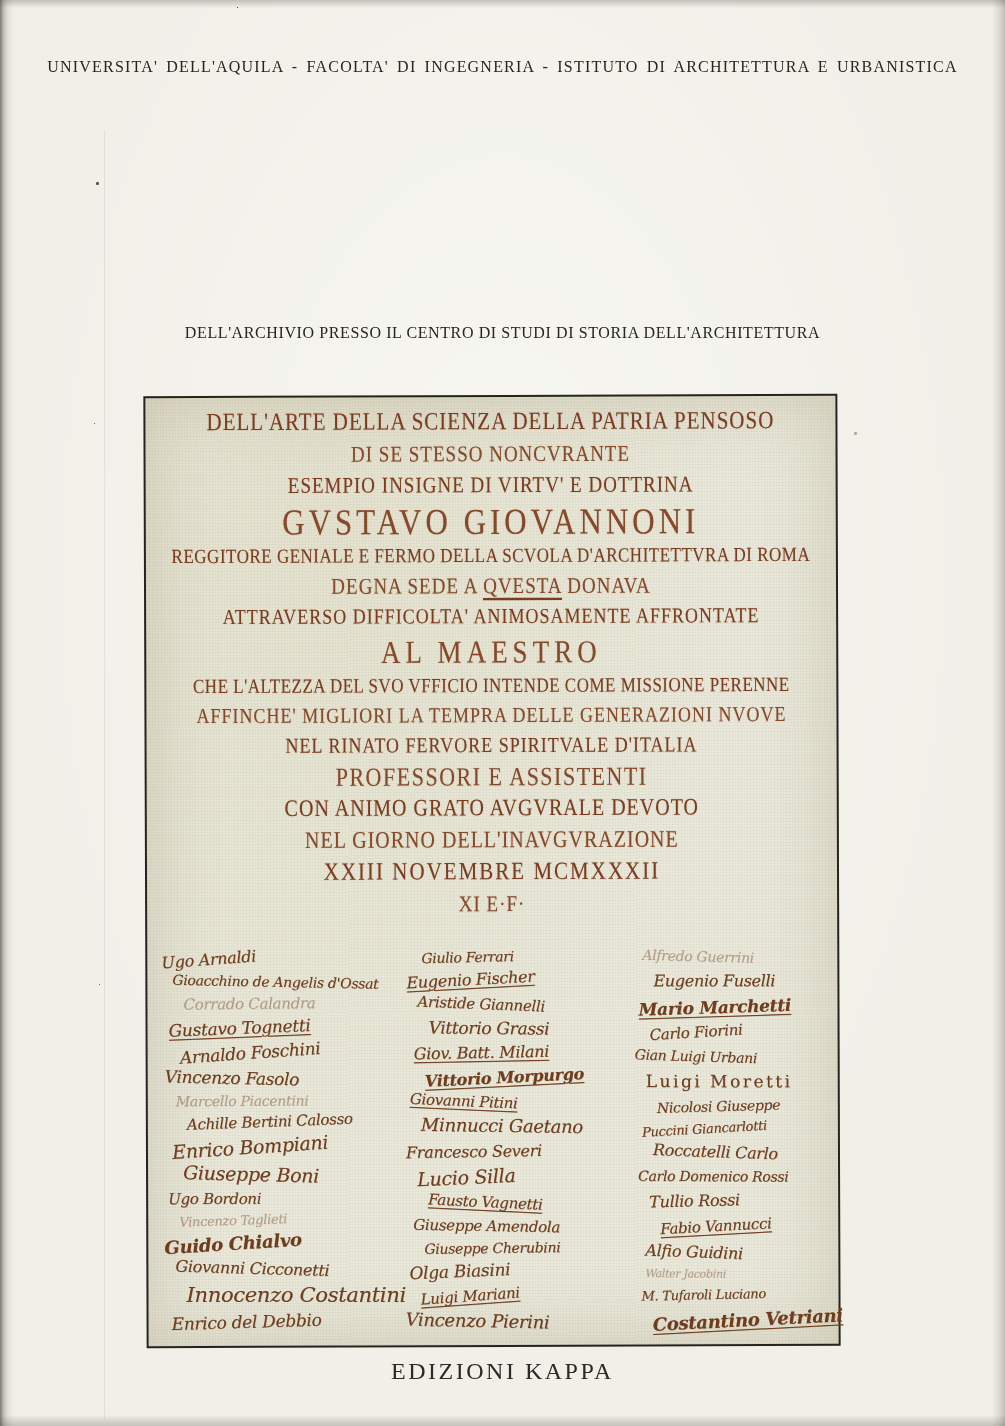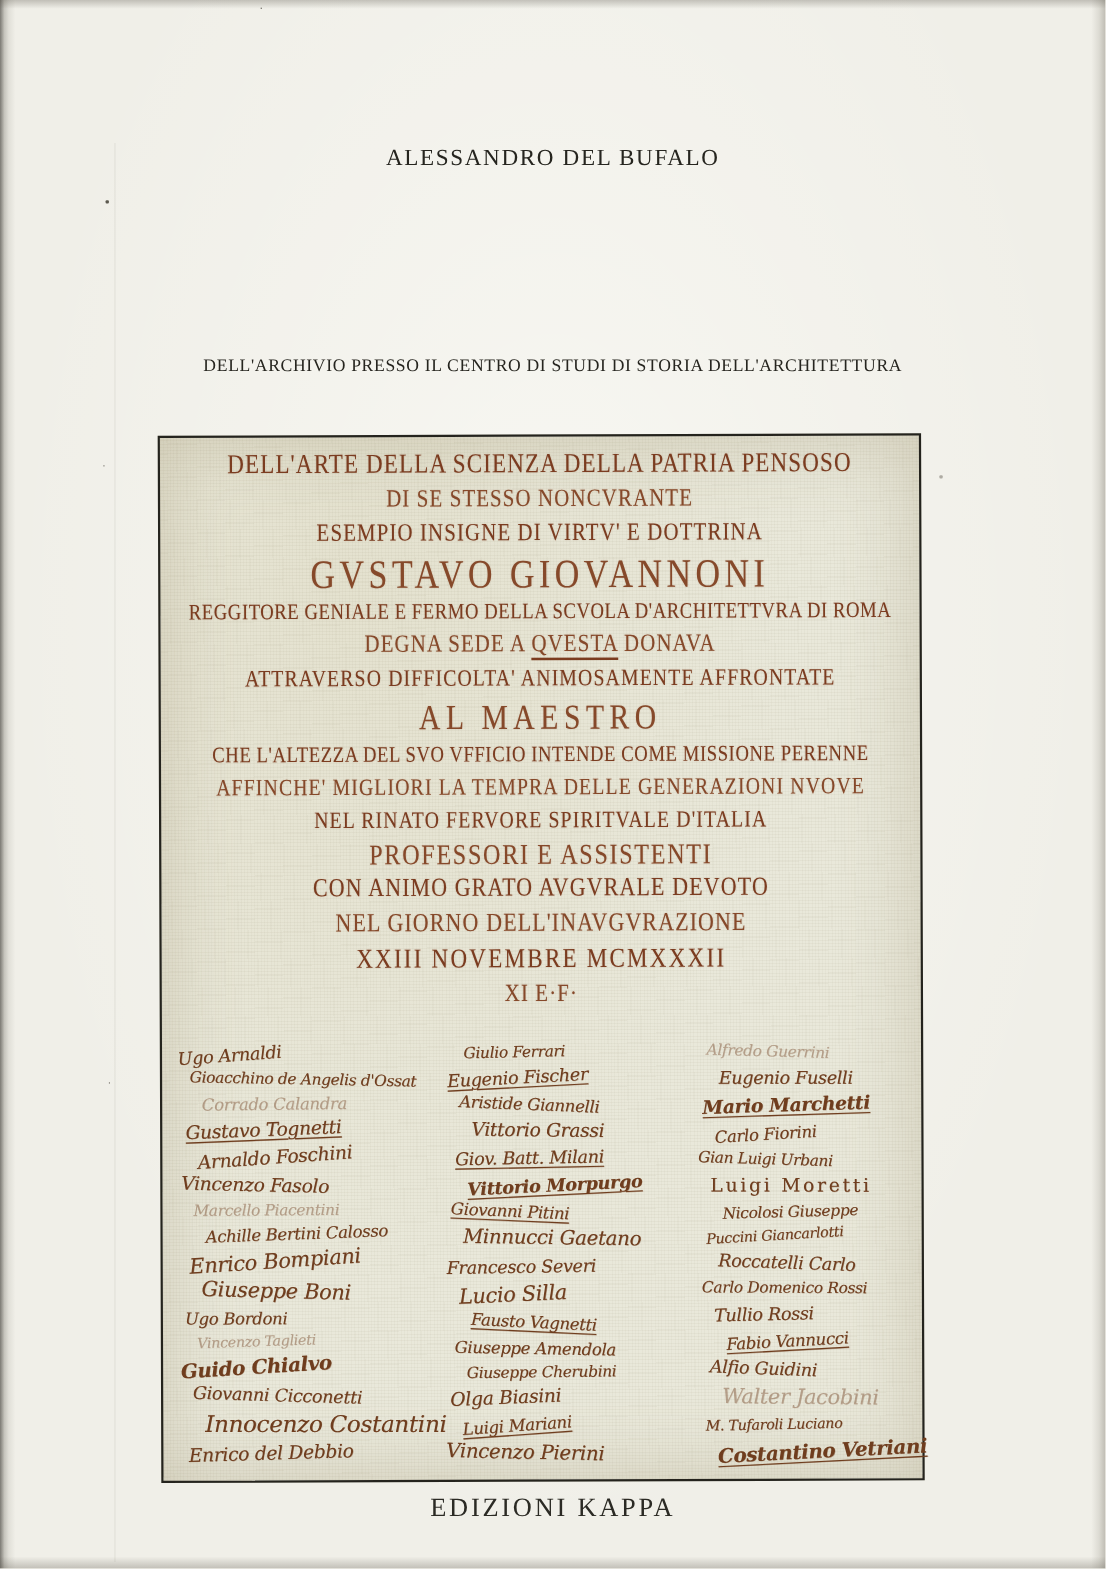--- a/index.html
+++ b/index.html
@@ -85,21 +85,21 @@
 <body>
 
 <div id="page">
   <div class="edge edge-left"></div>
   <div class="edge edge-right"></div>
   <div class="edge edge-top"></div>
   <div class="edge edge-bottom"></div>
   <div class="crease"></div>
   <div class="specks"></div>
 
-  <div class="author">ALESSANDRO DEL BUFALO</div>
+  <div class="institution">UNIVERSITA' DELL'AQUILA - FACOLTA' DI INGEGNERIA - ISTITUTO DI ARCHITETTURA E URBANISTICA</div>
   <div class="subtitle">
     <div>DELL'ARCHIVIO PRESSO IL CENTRO DI STUDI DI STORIA DELL'ARCHITETTURA</div>
   </div>
 
   <div class="plaque">
     <div class="inscription">
         <div class="insc-line s-a">DELL'ARTE DELLA SCIENZA DELLA PATRIA PENSOSO</div>
         <div class="insc-line s-b">DI SE STESSO NONCVRANTE</div>
         <div class="insc-line s-b">ESEMPIO INSIGNE DI VIRTV' E DOTTRINA</div>
         <div class="insc-line s-title">GVSTAVO GIOVANNONI</div>
@@ -160,21 +160,21 @@
           <div class="sig" style="transform: rotate(-3.3deg); margin-left: 15px; font-size: 15px;">Carlo Fiorini</div>
           <div class="sig" style="transform: rotate(2deg); margin-left: 0px; font-size: 14px;">Gian Luigi Urbani</div>
           <div class="sig sig-print" style="transform: rotate(0.3deg); margin-left: 11px; font-size: 17px;">Luigi Moretti</div>
           <div class="sig" style="transform: rotate(-1.4deg); margin-left: 22px; font-size: 14px;">Nicolosi Giuseppe</div>
           <div class="sig" style="transform: rotate(-3.1deg); margin-left: 7px; font-size: 13px;">Puccini Giancarlotti</div>
           <div class="sig" style="transform: rotate(2.2deg); margin-left: 18px; font-size: 16px;">Roccatelli Carlo</div>
           <div class="sig" style="transform: rotate(0.5deg); margin-left: 3px; font-size: 14px;">Carlo Domenico Rossi</div>
           <div class="sig" style="transform: rotate(-1.2deg); margin-left: 14px; font-size: 16px;">Tullio Rossi</div>
           <div class="sig sig-u" style="transform: rotate(-2.9deg); margin-left: 25px; font-size: 15px;">Fabio Vannucci</div>
           <div class="sig" style="transform: rotate(2.4deg); margin-left: 10px; font-size: 16px;">Alfio Guidini</div>
-          <div class="sig sig-f" style="transform: rotate(0.7deg); margin-left: 21px; font-size: 19px;">Walter Jacobini</div>
+          <div class="sig sig-f" style="transform: rotate(0.7deg); margin-left: 10px; font-size: 11px;">Walter Jacobini</div>
           <div class="sig" style="transform: rotate(-1deg); margin-left: 6px; font-size: 13px;">M. Tufaroli Luciano</div>
           <div class="sig sig-u sig-b" style="transform: rotate(-2.7deg); margin-left: 17px; font-size: 18px;">Costantino Vetriani</div>
         </div>
     </div>
   </div>
 
   <div class="publisher">EDIZIONI KAPPA</div>
 </div>
 
 </body></html>

